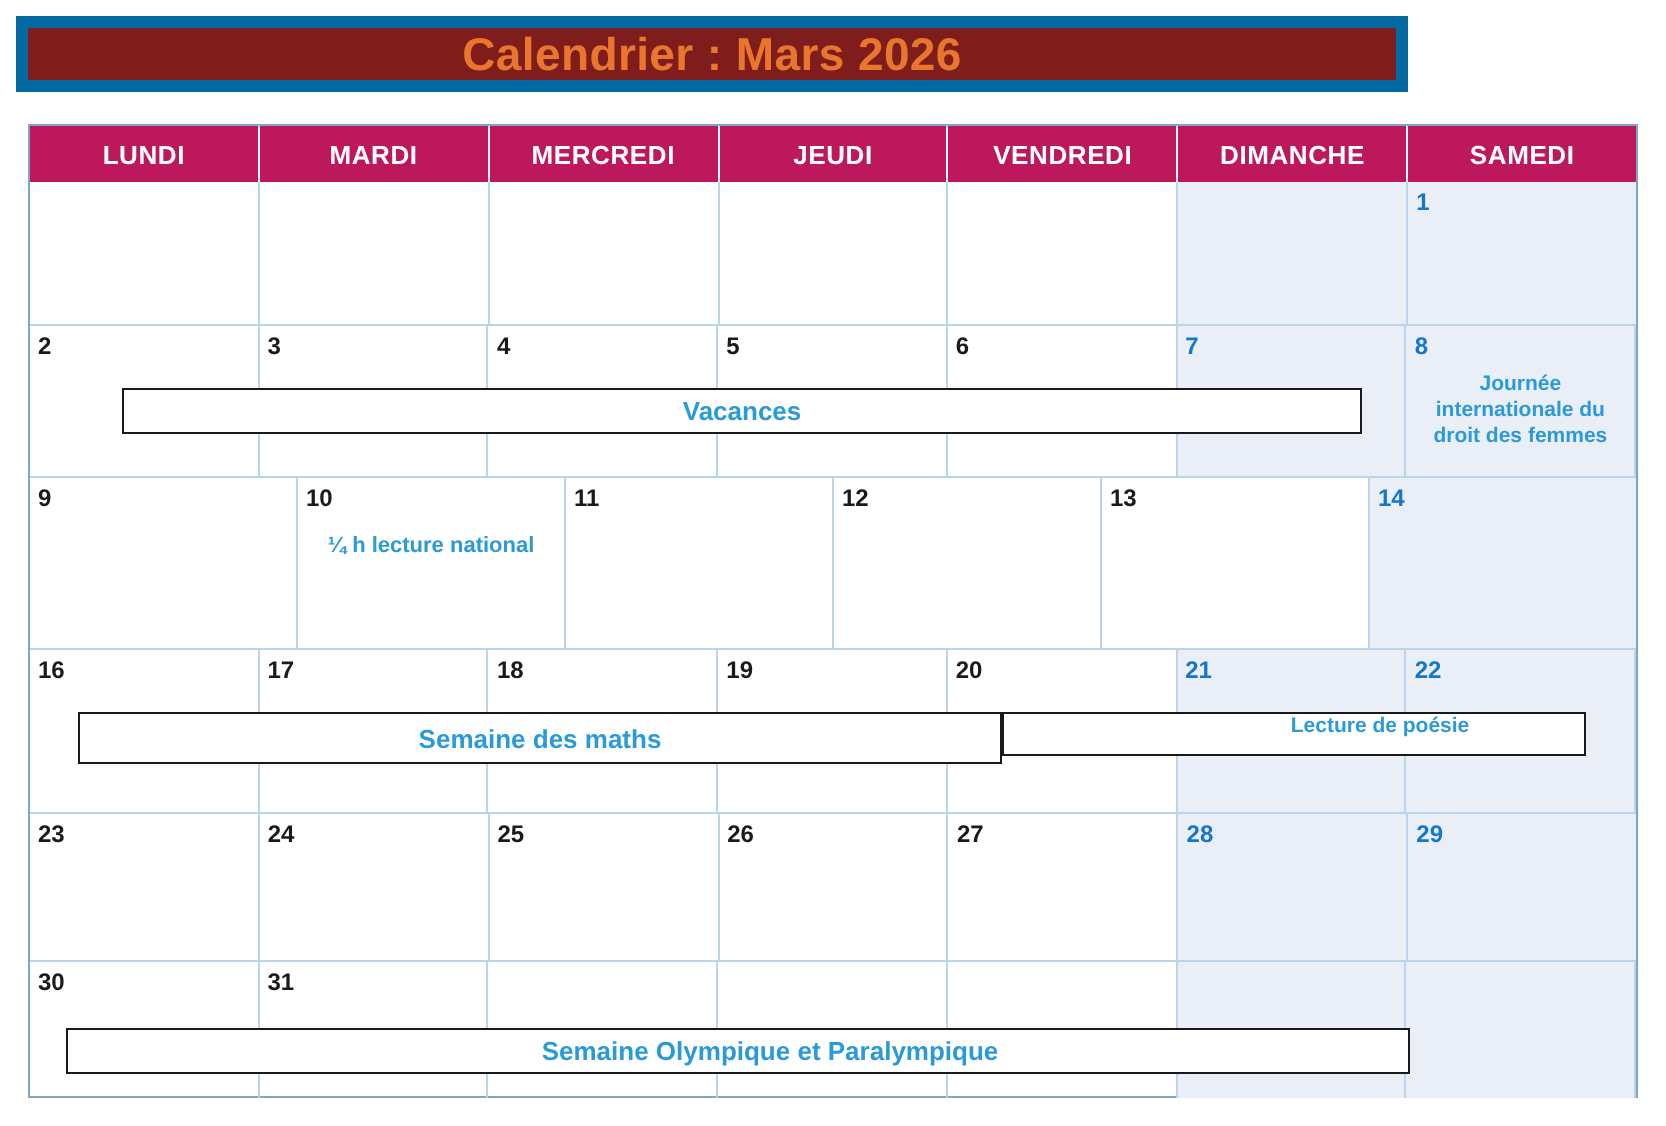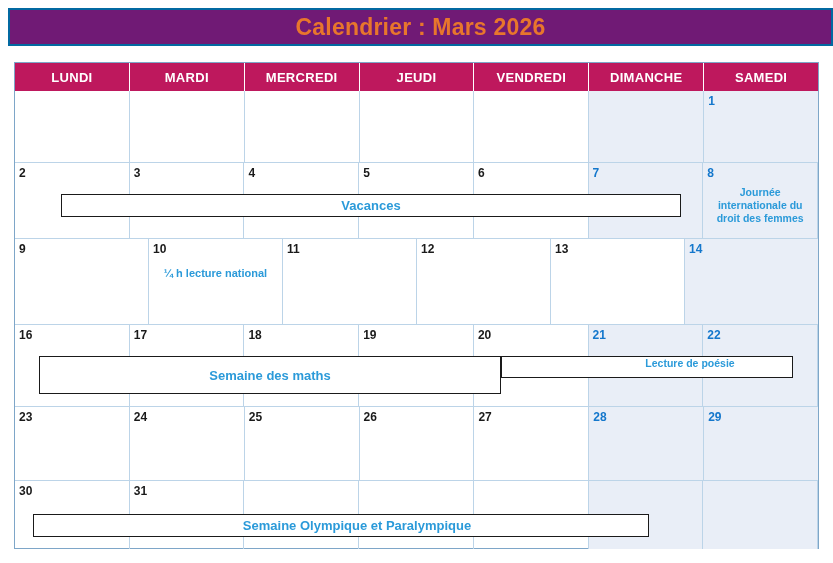--- a/index.html
+++ b/index.html
@@ -17,24 +17,24 @@
     position: relative;
     width: 833px;
     height: 563px;
     box-sizing: border-box;
   }
   
   .title-banner {
     position: absolute;
     left: 8px;
     top: 8px;
-    width: 825px;
+    width: 696px;
     height: 38px;
-    background: #701a75;
-    border: 2px solid #0369a1;
+    background: #7f1d1d;
+    border: 6px solid #0369a1;
     box-sizing: border-box;
     display: flex;
     align-items: center;
     justify-content: center;
   }
   .title-text {
     color: #e8762c;
     font-size: 23px;
     font-weight: bold;
     letter-spacing: 0.2px;
@@ -240,21 +240,21 @@
           </div>
         <div class="daycell">
             <div class="daynum">20</div>
           </div>
         <div class="daycell weekend">
             <div class="daynum blue">21</div>
           </div>
         <div class="daycell weekend">
             <div class="daynum blue">22</div>
           </div>
-        <div class="bar" style="left:24px; top:31px; width:462px; height:38px;">
+        <div class="bar" style="left:24px; top:31px; width:462px; height:26px;">
           <span>Semaine des maths</span>
         </div>
         <div class="bar small" style="left:486px; top:22px; width:292px; height:32px; border:none; background:transparent;margin-left:43px;">
           <span style="position:relative; z-index:2; background:#ffffff; padding:0 4px;">Lecture de poésie</span>
         </div>
         <div class="bar" style="left:486px; top:31px; width:292px; height:22px; z-index:4;"></div>
       </div>
 
       <div class="week" style="height:74px;">
         <div class="daycell">
@@ -295,20 +295,20 @@
           </div>
         <div class="daycell">
             <div class="daynum"></div>
           </div>
         <div class="daycell weekend">
             <div class="daynum blue"></div>
           </div>
         <div class="daycell weekend">
             <div class="daynum blue"></div>
           </div>
-        <div class="bar" style="left:18px; top:33px; width:616px; height:23px;padding-left:32px;">
+        <div class="bar" style="left:18px; top:33px; width:672px; height:23px;padding-left:32px;">
           <span>Semaine Olympique et Paralympique</span>
         </div>
       </div>
 
     </div>
   </div>
 </div>
 
 </body></html>

